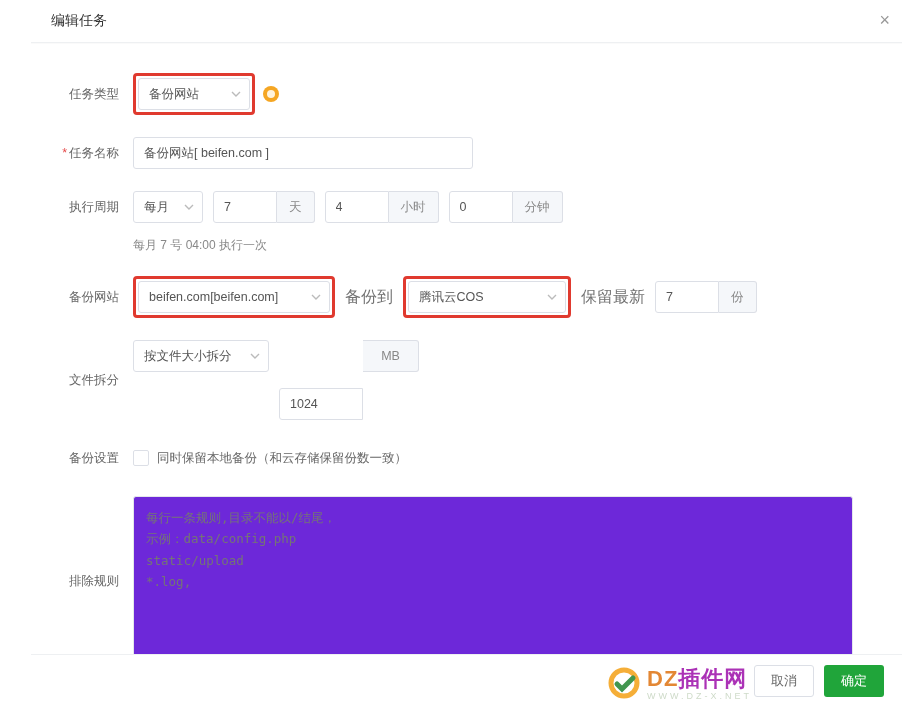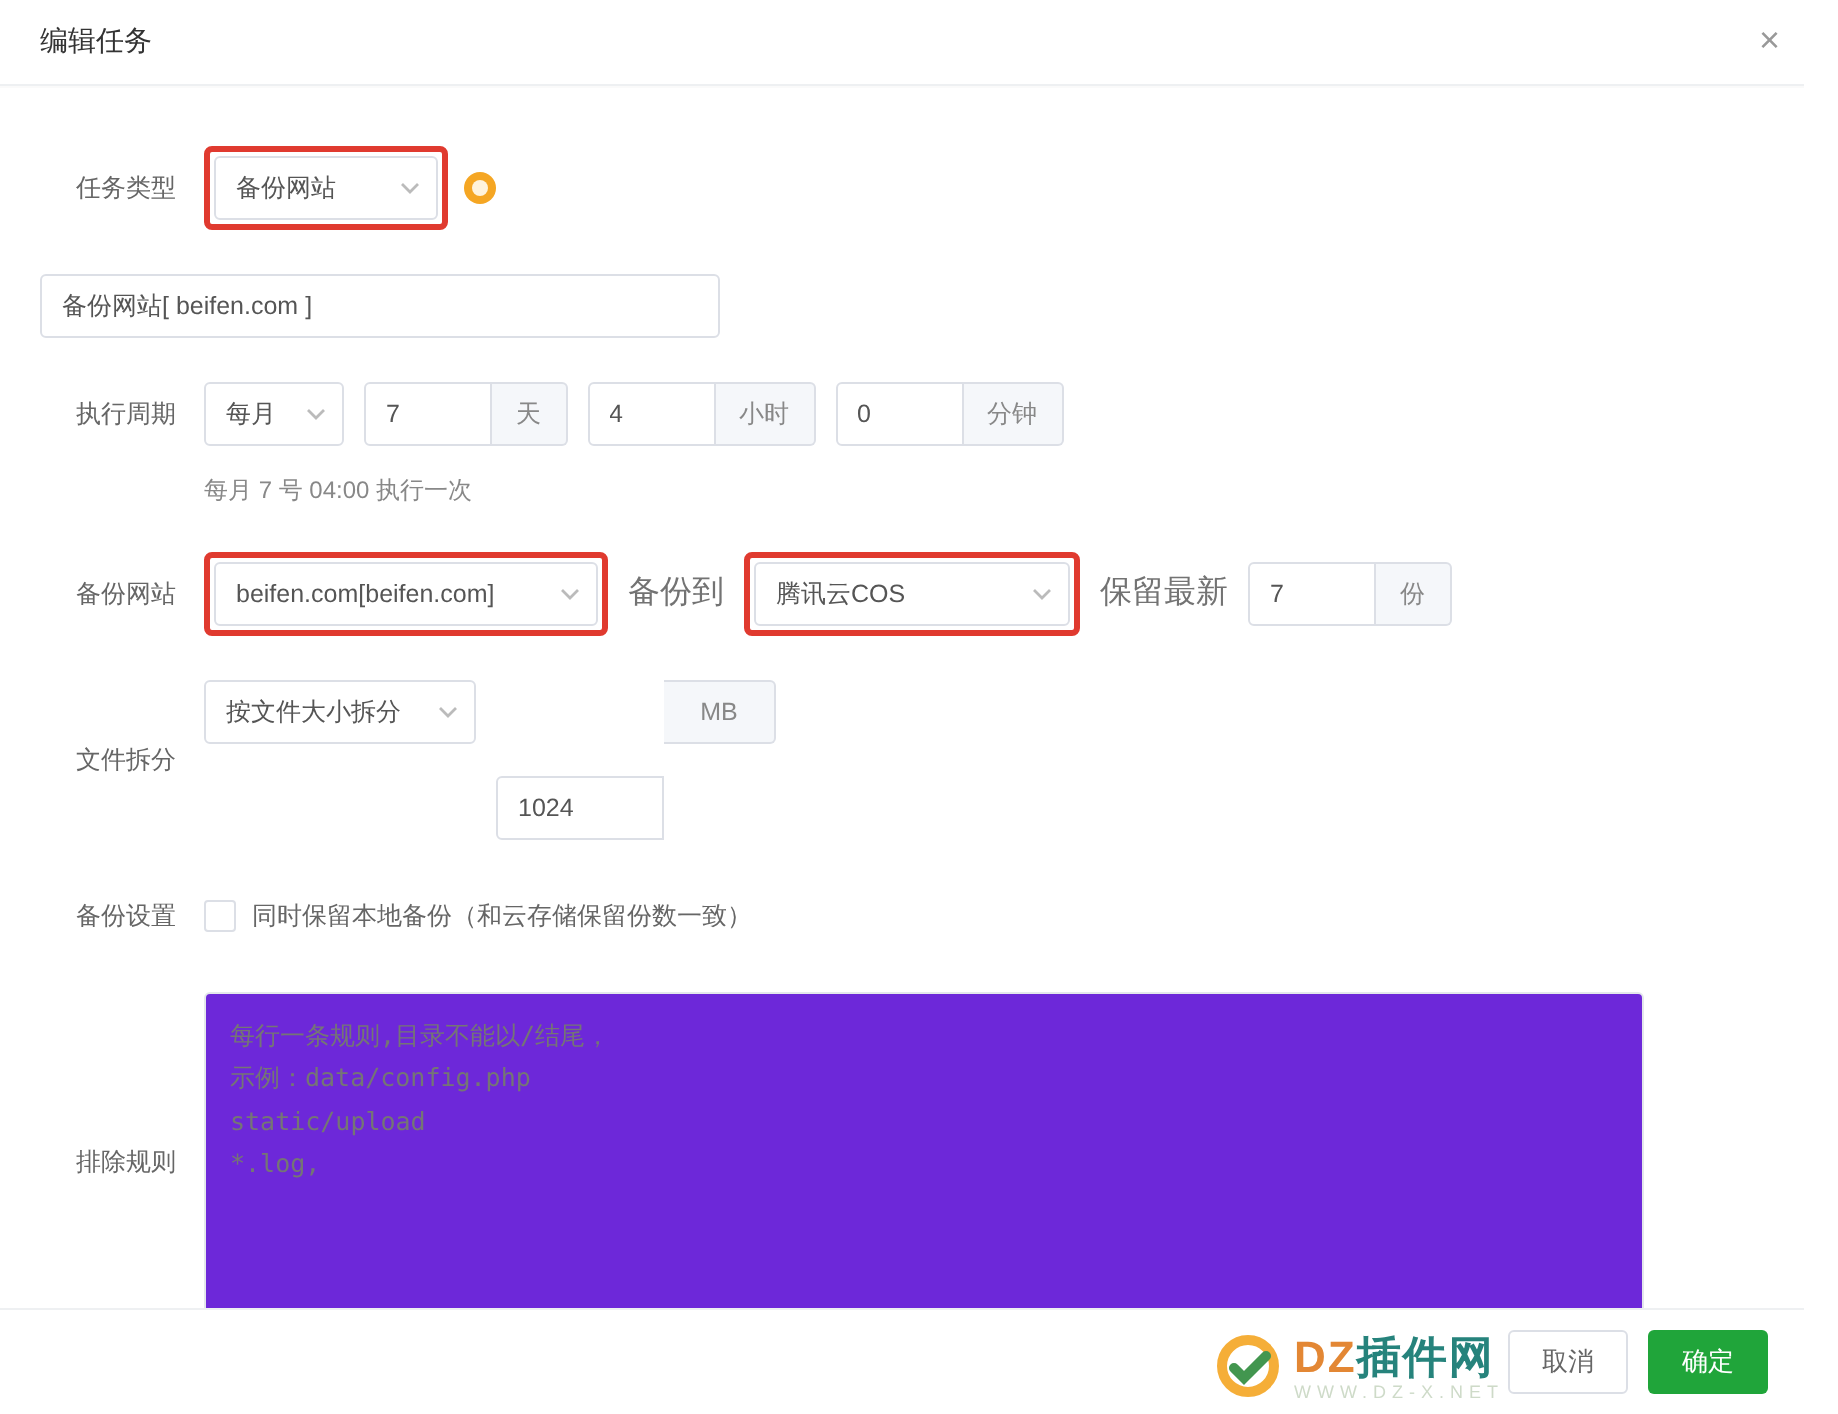--- a/index.html
+++ b/index.html
@@ -1,17 +1,17 @@
 <!DOCTYPE html>
 <html><head>
 <meta charset="utf-8">
 <style>
   * { box-sizing: border-box; margin: 0; padding: 0; }
   html, body { width: 919px; height: 707px; font-family: "Microsoft YaHei", Arial, sans-serif; background: #fff; color: #333; }
-  .modal { width: 902px; height: 707px; position: relative; display: flex; flex-direction: column; }
+  .modal { width: 902px; height: 707px; position: relative; display: flex; flex-direction: column; padding-left: 31px; }
   .modal-header { height: 44px; padding: 12px 20px; border-bottom: 1px solid #eef0f2; font-size: 14px; color: #333; display:flex; align-items:center; box-shadow: 0 1px 0 rgba(0,0,0,0.02); }
   .modal-header .close { position: absolute; right: 12px; top: 10px; font-size: 18px; color: #999; cursor: pointer; }
   .modal-body { flex: 1 1 auto; padding: 30px 20px 10px 20px; overflow: auto; }
   .row { display: flex; align-items: center; margin-bottom: 22px; }
   .label { width: 82px; min-width: 82px; text-align: right; padding-right: 14px; font-size: 12.5px; color: #666; line-height: 32px; }
   .label .req { color: #e64a4a; margin-right: 2px; }
   .controls { display: flex; flex-wrap: wrap; align-items: center; gap: 0; }
   .sel, .inp, .unit, .num { height: 32px; border: 1px solid #dcdfe6; background: #fff; border-radius: 3px; font-size: 12.5px; color: #555; display: inline-flex; align-items: center; }
   .sel { padding: 0 26px 0 10px; position: relative; cursor: pointer; }
   .sel .caret, .select-caret { position: absolute; right: 8px; top: 50%; transform: translateY(-50%); }
@@ -35,21 +35,21 @@
   .textarea { width: 720px; height: 170px; border: 1px solid #e4e7eb; border-radius: 3px; background:#6d28d9; padding: 10px 12px; font-size: 12.5px; color: #bfbfbf; line-height: 1.7; resize: none; outline:none; white-space: pre-wrap; }
   .coin { width:16px; height:16px; border-radius:50%; background:#f5a623; display:inline-block; margin-left:8px; vertical-align:middle; position:relative;}
   .coin::after{content:"";position:absolute;left:4px;top:4px;width:8px;height:8px;border-radius:50%;background:#fff3dc;}
   .modal-footer { height: 56px; border-top: 1px solid #eef0f2; display:flex; align-items:center; justify-content:flex-end; padding: 0 18px; gap:10px; position:relative; }
   .btn { height: 32px; padding: 0 16px; border-radius: 3px; font-size: 13px; cursor:pointer; display:inline-flex; align-items:center; justify-content:center; border:1px solid transparent;}
   .btn-default { background:#fff; border-color:#dcdfe6; color:#666; }
   .btn-primary { background:#20a53a; color:#fff; }
   .watermark { position:absolute; right: 150px; bottom: 6px; display:flex; align-items:center; gap:6px; opacity:0.9;}
   .wm-text { font-size: 22px; font-weight: 700; letter-spacing: 1px; }
   .wm-text .a { color:#e07b1f; }
-  .wm-text .b { color:#0f766e; }
+  .wm-text .b { color:#a21caf; }
   .wm-sub { font-size:9px; color:#c9d7c3; letter-spacing:3px; margin-top:-3px;}
   .sel-sm { width: 64px; }
   .sel-md { width: 112px; }
   .sel-lg { width: 190px; }
   .sel-xl { width: 158px; }
   .inp-lg { width: 340px; }
   .inp-num { width: 84px; margin-top: 48px; }
   .row-tight { margin-bottom: 8px; }
 </style>
 </head>
@@ -75,20 +75,21 @@
                   <path d="M1 1 L5 5 L9 1" stroke="#bbb" stroke-width="1.4" fill="none"></path>
                 </svg>
             </span>
           </span>
         </span>
         <span class="coin"></span>
       </div>
     </div>
 
     <div class="row">
+      <div class="label"><span class="req">*</span><span>任务名称</span></div>
       <div class="controls">
         <span class="inp inp-lg">
           <input type="text" value="备份网站[ beifen.com ]" style="">
         </span>
       </div>
     </div>
 
     <div class="row row-tight">
       <div class="label">执行周期</div>
       <div class="controls">

